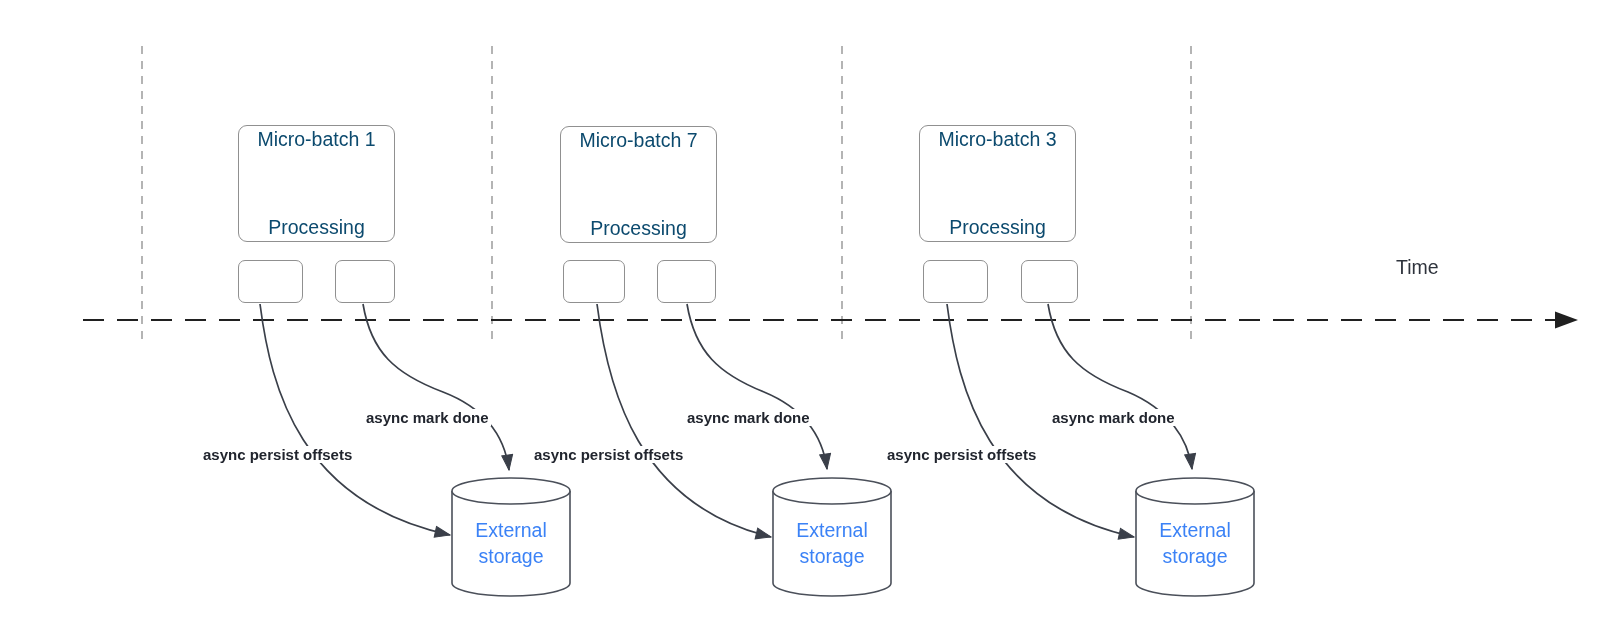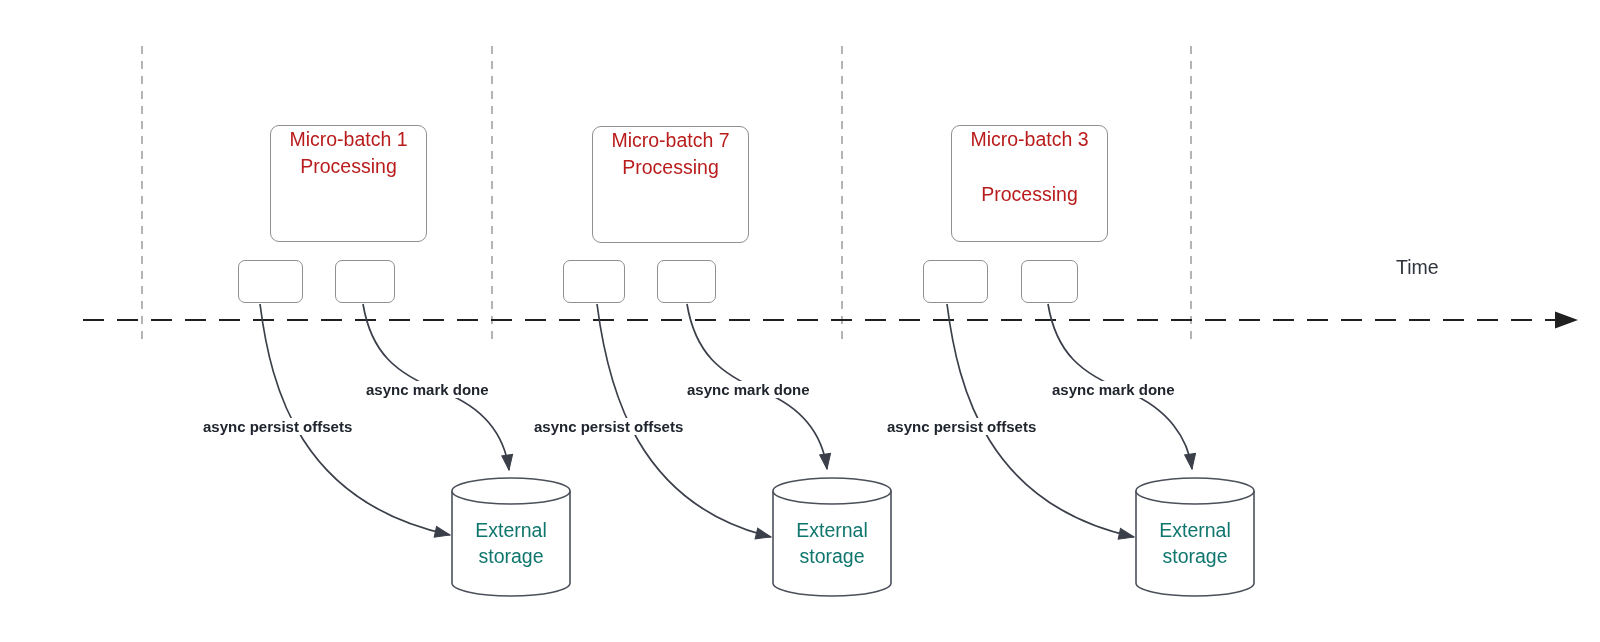--- a/index.html
+++ b/index.html
@@ -18,52 +18,52 @@
   }
   .node-box {
     position: absolute;
     width: 157px; height: 117px;
     border: 1.6px solid #909090;
     border-radius: 9px;
     background: #ffffff;
     display: flex;
     flex-direction: column;
     align-items: center;
-    justify-content: flex-start;
+    justify-content: space-between;
     text-align: center;
     font-size: 19.5px;
     line-height: 27px;
-    color: #b91c1c;
+    color: #0c4a6e;
     box-sizing: border-box;
-    margin-left: 32px;
   }
   .mini-box {
     position: absolute;
     height: 43px;
     border: 1.6px solid #909090;
     border-radius: 7px;
     background: #ffffff;
     box-sizing: border-box;
   }
   .storage-label {
     position: absolute;
     width: 96px;
     text-align: center;
     font-size: 19.5px;
     line-height: 26px;
-    color: #0f766e;
+    color: #3b82f6;
   }
   .curve-label {
     position: absolute;
     font-size: 15px;
     font-weight: bold;
     color: #21252e;
     background: #ffffff;
     white-space: nowrap;
     padding: 0 2px;
+    margin-top: 28px;
   }
   .time-label {
     position: absolute;
     font-size: 19.5px;
     color: #2e333c;
   }
 </style>
 </head>
 <body>
 

